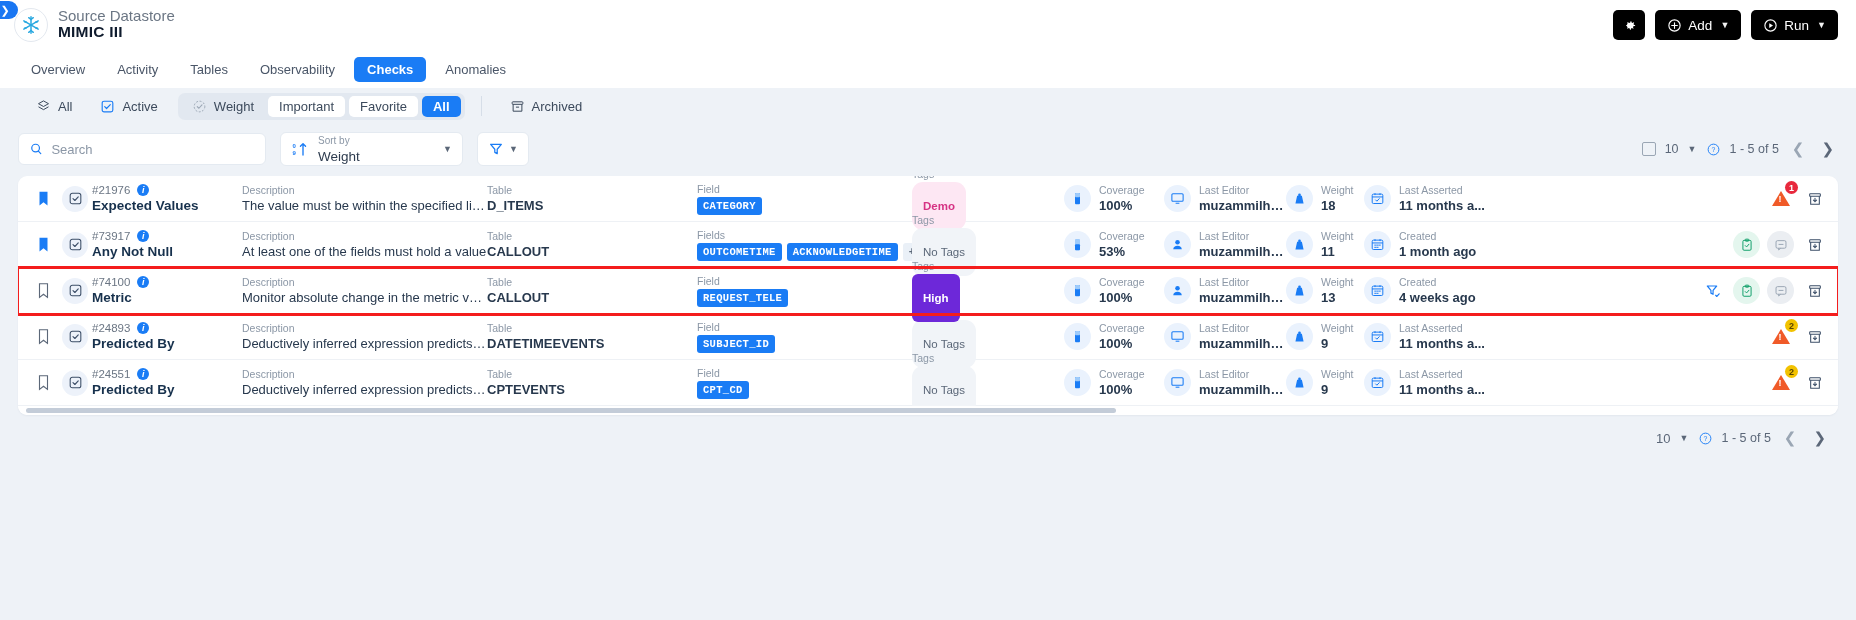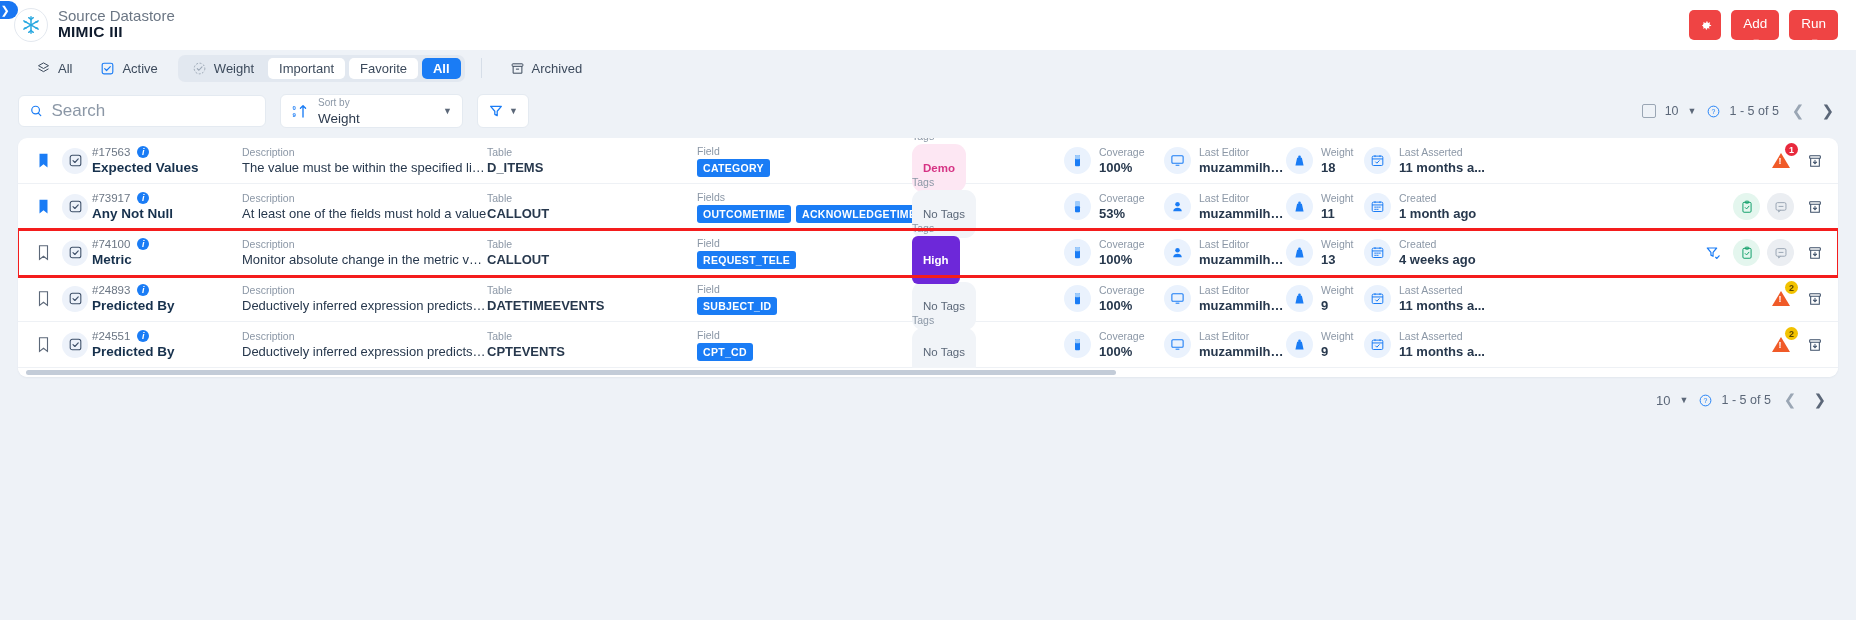--- a/index.html
+++ b/index.html
@@ -32,23 +32,23 @@
     width: 34px; height: 34px; border-radius: 50%;
     border: 1px solid #e3e8ef; background: #fff;
     display: flex; align-items: center; justify-content: center;
     margin-right: 10px; flex: 0 0 auto;
   }
   .ds-text { display: flex; flex-direction: column; justify-content: center; }
   .ds-label { font-size: 15px; color: #6b7684; line-height: 14px; }
   .ds-title { font-size: 15.5px; color: #0f1b2d; font-weight: 700; line-height: 18px; letter-spacing: .2px; }
   .header-actions { margin-left: auto; display: flex; align-items: center; gap: 10px; }
   .btn {
-    background: #ef4444; color: #fff; border: none; border-radius: 5px;
+    background: #000000; color: #fff; border: none; border-radius: 5px;
     height: 30px; display: flex; align-items: center; gap: 6px;
-    padding: 0 12px; font-size: 13.5px; font-family: inherit; cursor: pointer; flex-direction: column;
+    padding: 0 12px; font-size: 13.5px; font-family: inherit; cursor: pointer;
   }
   .btn.icon-only { width: 32px; padding: 0; justify-content: center; }
   .btn .caret { font-size: 9px; opacity: .95; margin-left: 2px; }
 
   
   .tabs {
     background: #fff; height: 38px; display: flex; align-items: center;
     padding: 0 18px; gap: 6px; flex: 0 0 auto;
   }
   .tab {
@@ -80,21 +80,21 @@
 
   
   .search-row {
     display: flex; align-items: center; padding: 8px 18px 10px 18px; gap: 14px; flex: 0 0 auto;
   }
   .search-box {
     width: 248px; height: 32px; background: #fff; border: 1px solid #e4eaf1;
     border-radius: 6px; display: flex; align-items: center; gap: 8px; padding: 0 10px;
   }
   .search-box input {
-    border: none; outline: none; font-size: 17px; font-family: inherit;
+    border: none; outline: none; font-size: 13px; font-family: inherit;
     color: #37475c; width: 100%; background: transparent;
   }
   .search-box input::placeholder { color: #8b97a6; }
   .sortby {
     width: 183px; height: 34px; background: #fff; border: 1px solid #e4eaf1;
     border-radius: 6px; display: flex; align-items: center; gap: 9px; padding: 0 10px; cursor: pointer;
   }
   .sortby .lbl-sm { font-size: 10px; color: #8b97a6; line-height: 12px; }
   .sortby .lbl-lg { font-size: 13.5px; color: #2d3b4e; line-height: 15px; }
   .sortby .caret { margin-left: auto; color: #5b6778; font-size: 9px; }
@@ -148,21 +148,21 @@
 
   .c-desc { width: 245px; }
   .c-table { width: 210px; }
   .c-field { width: 215px; }
   .c-tags { width: 152px; }
 
   .chip {
     display: inline-flex; align-items: center; background: #1a7cf5; color: #fff;
     font-size: 10.5px; font-weight: 700; border-radius: 3px; padding: 3px 6px; letter-spacing: .3px;
   }
-  .chip-row { display: flex; align-items: flex-end; gap: 5px; }
+  .chip-row { display: flex; align-items: flex-end; gap: 5px; font-family: Liberation Mono, monospace; }
   .chip.more { background: #eaf0f7; color: #5b6778; }
   .tag-pill {
     display: inline-flex; align-items: center; border-radius: 11px;
     font-size: 11.5px; padding: 18px 11px; font-weight: 600;
   }
   .tag-demo { background: #fde7f3; color: #d63384; }
   .tag-high { background: #6d28d9; color: #fff; border-radius: 6px; }
   .tag-none { background: #f1f4f8; color: #5b6778; font-weight: 400; }
 
   .metric { display: flex; align-items: center; gap: 8px; }
@@ -266,20 +266,28 @@
         <svg width="15" height="15" viewBox="0 0 24 24">
           <circle cx="12" cy="12" r="9" fill="none" stroke="#fff" stroke-width="1.8"></circle>
           <path d="M10 8.2l6 3.8-6 3.8z" fill="#fff"></path>
         </svg>
         <span>Run</span>
         <span class="caret">▼</span>
       </button>
     </div>
   </div>
 
+  <div class="tabs">
+    <div class="tab">Overview</div>
+    <div class="tab">Activity</div>
+    <div class="tab">Tables</div>
+    <div class="tab">Observability</div>
+    <div class="tab active">Checks</div>
+    <div class="tab">Anomalies</div>
+  </div>
 
   <div class="filter-strip">
     <div class="fchip">
       <svg width="15" height="15" viewBox="0 0 24 24" fill="none" stroke="#3c4a5c" stroke-width="1.6" stroke-linejoin="round">
         <path d="M12 3l8 4.5-8 4.5-8-4.5z"></path>
           <path d="M4 12.5l8 4.5 8-4.5"></path>
       </svg>
       <span>All</span>
     </div>
 
@@ -371,21 +379,21 @@
         <div class="c-status">
           <div class="st-circle">
             <svg width="15" height="15" viewBox="0 0 24 24">
                 <rect x="3.5" y="3.5" width="17" height="17" rx="3.5" fill="none" stroke="#3d4f68" stroke-width="1.7"></rect>
                 <path d="M8 12.2l3 3 5.4-5.8" fill="none" stroke="#3d4f68" stroke-width="1.8" stroke-linecap="round" stroke-linejoin="round"></path>
               </svg>
           </div>
         </div>
         <div class="c-id">
           <div class="id-line">
-            <span class="id-num">#17563</span>
+            <span class="id-num">#21976</span>
             <span class="info-dot">i</span>
           </div>
           <span class="id-name">Expected Values</span>
         </div>
         <div class="stack c-desc">
           <span class="s-lbl">Description</span>
           <span class="s-val">The value must be within the specified list of v...</span>
         </div>
         <div class="stack c-table">
           <span class="s-lbl">Table</span>

